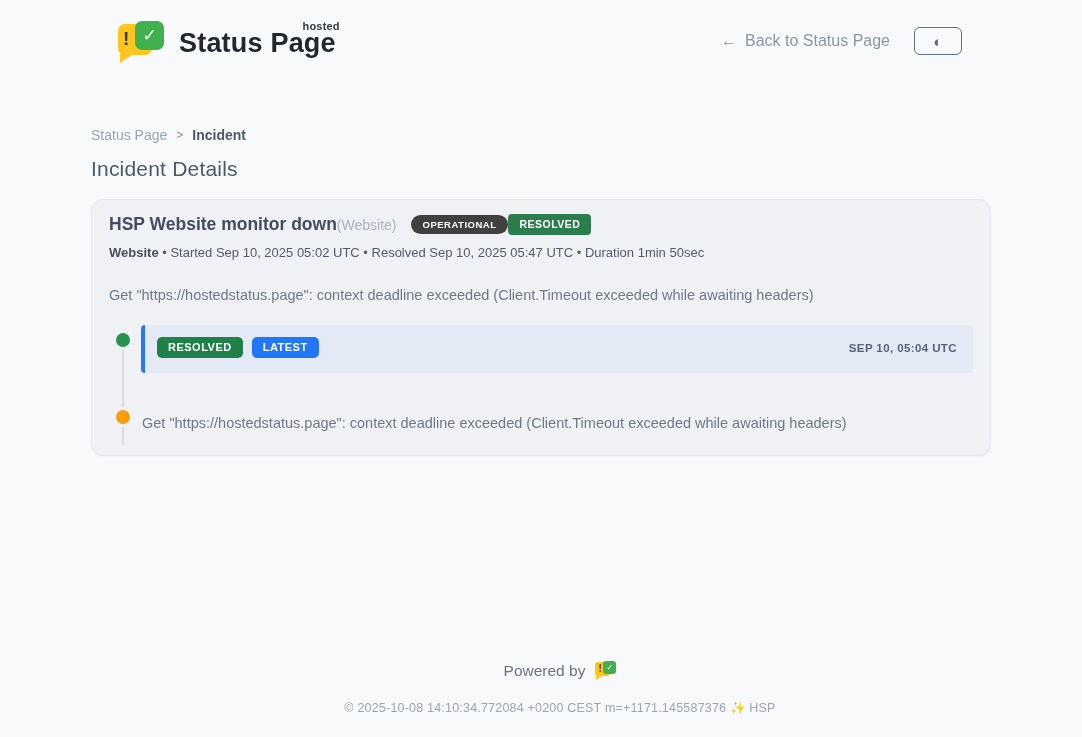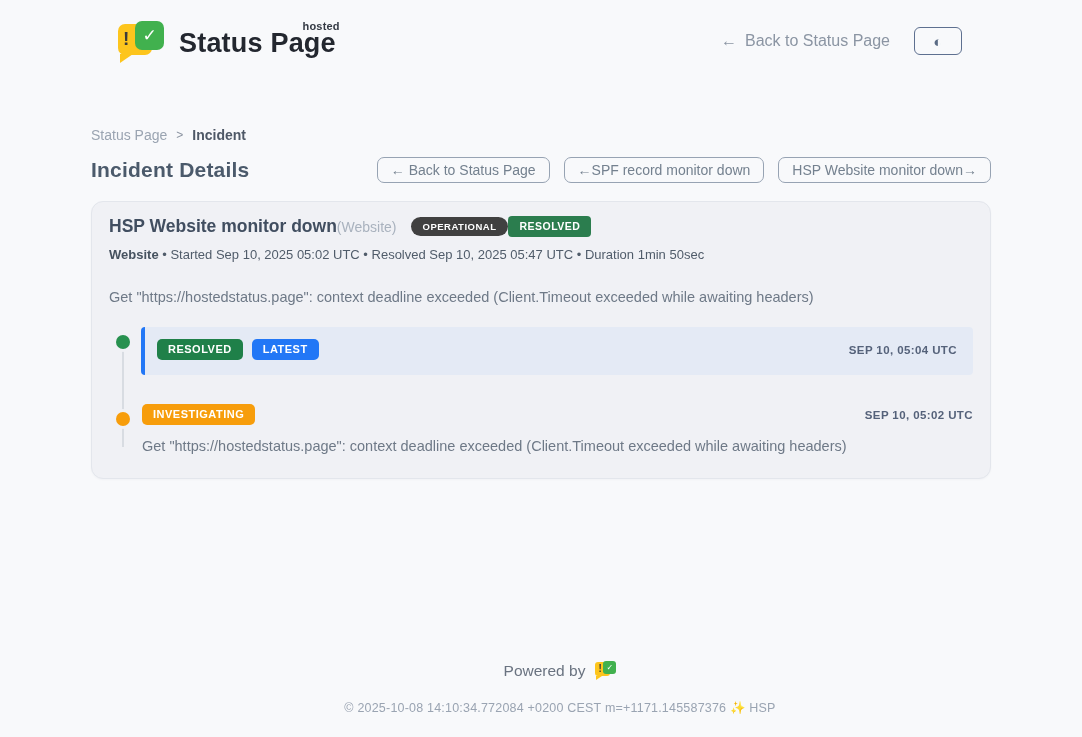--- a/index.html
+++ b/index.html
@@ -68,21 +68,21 @@
     margin-top: 51px; font-size: 14px; color: #9aa4b1;
     display: flex; align-items: center; gap: 9px;
   }
   .breadcrumb .sep { color: #8a93a0; font-size: 12px; }
   .breadcrumb .current { color: #4e5866; font-weight: 700; }
 
   .title-row {
     margin-top: 14px;
     display: flex; align-items: center; justify-content: space-between;
   }
-  .page-title { font-size: 21px; font-weight: 700; color: #4b5a6b; letter-spacing: 0.2px; }
+  .page-title { font-size: 21px; font-weight: 400; color: #4b5a6b; letter-spacing: 0.2px; }
   .nav-buttons { display: flex; gap: 14px; }
   .nav-btn {
     background: transparent; border: 1px solid #97a3b3; border-radius: 7px;
     color: #74818f; font-size: 14px; font-family: inherit;
     padding: 4px 13px; height: 26px; line-height: 1;
     display: flex; align-items: center; cursor: pointer; white-space: nowrap;
   }
 
   
   .incident-card {
@@ -203,25 +203,20 @@
 <main class="main">
 
   <nav class="breadcrumb">
     <a>Status Page</a>
     <span class="sep">&gt;</span>
     <span class="current">Incident</span>
   </nav>
 
   <div class="title-row">
     <h1 class="page-title">Incident Details</h1>
-    <div class="nav-buttons">
-      <button class="nav-btn">← Back to Status Page</button>
-      <button class="nav-btn">←SPF record monitor down</button>
-      <button class="nav-btn">HSP Website monitor down→</button>
-    </div>
   </div>
 
   <section class="incident-card">
     <div class="incident-title-row">
       <span class="incident-title">HSP Website monitor down</span>
       <span class="incident-component">(Website)</span>
       <span class="badge badge-operational">OPERATIONAL</span>
       <span class="badge badge-resolved-hdr">RESOLVED</span>
     </div>
 
@@ -244,26 +239,20 @@
               <span class="badge tl-badge latest">LATEST</span>
             </div>
             <span class="tl-time">SEP 10, 05:04 UTC</span>
           </div>
         </div>
       </div>
 
       <div class="tl-row">
         <span class="tl-dot orange"></span>
         <div class="tl-entry plain">
-          <div class="tl-head">
-            <div class="tl-badges">
-              <span class="badge tl-badge investigating">INVESTIGATING</span>
-            </div>
-            <span class="tl-time">SEP 10, 05:02 UTC</span>
-          </div>
           <p class="tl-message">Get "https://hostedstatus.page": context deadline exceeded (Client.Timeout exceeded while awaiting headers)</p>
         </div>
       </div>
     </div>
   </section>
 
 </main>
 
 <footer class="site-footer">
   <a class="powered">

